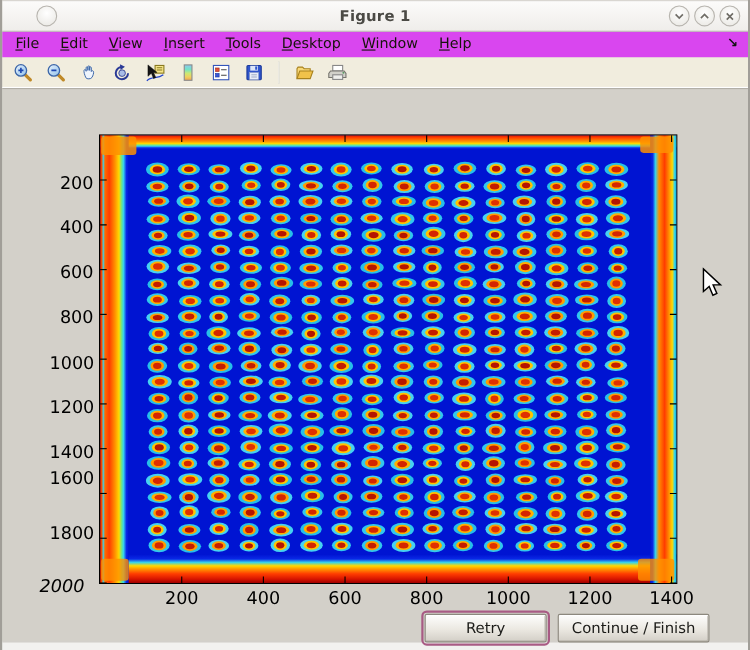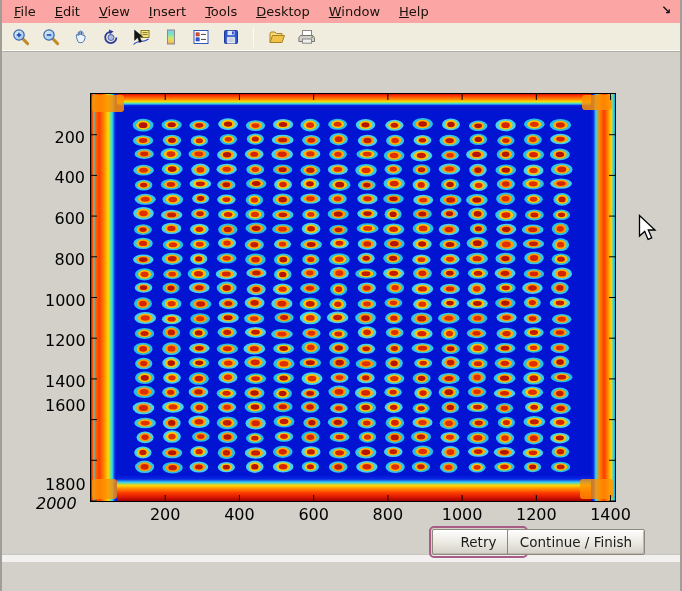--- a/index.html
+++ b/index.html
@@ -24,21 +24,21 @@
   .wbtn {
     width:19px; height:19px; border-radius:50%;
     background:radial-gradient(circle at 50% 35%, #ffffff, #e8e6e1);
     border:1px solid #b7b4ae; display:flex; align-items:center; justify-content:center;
     flex:0 0 auto;
   }
   .winmenu { margin-left:31px; }
   .controls { position:absolute; right:7px; display:flex; gap:4px; }
   
   .menubar {
-    position:relative; height:23px; background:#fca5a5;
+    position:relative; height:23px; background:#d946ef;
     display:flex; align-items:center; padding-left:12px; gap:19px;
     font-size:13px; color:#17130b;
   }
   .menu-item { cursor:default; }
   .menu-item u { text-decoration:underline; }
   .dock-arrow {
     position:absolute; right:9px; top:3px; font-size:12px; color:#111; font-weight:bold;
   }
   
   .toolbar {
@@ -62,21 +62,21 @@
   .tick-x { width:44px; text-align:center; }
   .tick-y { width:40px; text-align:right; }
   
   .btn {
     position:absolute; height:26px;
     font-family:"DejaVu Sans",sans-serif; font-size:13.5px; color:#1b1b18;
     background:linear-gradient(#fefefd,#ebe8e1 55%,#d3cfc7);
     border:1px solid #8c887e; border-radius:2px;
     box-shadow:inset 0 1px 0 #ffffff, inset -1px -1px 0 #bcb8af;
   }
-  .btn-retry { left:384px; top:477px; width:93px; outline:2px solid #a85b84; outline-offset:1px;margin-left:46px; }
+  .btn-retry { left:384px; top:477px; width:111px; outline:2px solid #a85b84; outline-offset:1px; }
   .btn-continue { left:505px; top:477px; width:138px; }
   
   .bottom-strip { height:8px; background:#f2f1ef; border-top:1px solid #c8c5bf; }
   
   #mouse-cursor { position:absolute; left:636px; top:162px; z-index:50; }
 </style>
 </head>
 <body>
 
 <svg width="0" height="0" style="position:absolute">
@@ -90,20 +90,41 @@
         <stop offset="0.3" stop-color="#74e4c4"></stop>
       <stop offset="0.55" stop-color="#cce874"></stop>
         <stop offset="0.78" stop-color="#f0d060"></stop>
       <stop offset="1" stop-color="#efa452"></stop>
     </linearGradient>
   </defs>
 </svg>
 
 <div class="window">
 
+  <div class="titlebar">
+    <div class="wbtn winmenu"></div>
+    <div class="title">Figure 1</div>
+    <div class="controls">
+      <div class="wbtn">
+        <svg width="18" height="18" viewBox="0 0 18 18">
+            <polyline points="5.5,7 9,10.5 12.5,7" fill="none" stroke="#6f6c66" stroke-width="1.6"></polyline>
+          </svg>
+      </div>
+      <div class="wbtn">
+        <svg width="18" height="18" viewBox="0 0 18 18">
+            <polyline points="5.5,10.5 9,7 12.5,10.5" fill="none" stroke="#6f6c66" stroke-width="1.6"></polyline>
+          </svg>
+      </div>
+      <div class="wbtn">
+        <svg width="18" height="18" viewBox="0 0 18 18">
+            <path d="M6,6 L12,12 M12,6 L6,12" stroke="#6f6c66" stroke-width="1.6"></path>
+          </svg>
+      </div>
+    </div>
+  </div>
 
   <div class="menubar">
     <span id="menubar-items" style="display:flex;gap:19px">
         <span class="menu-item"><u>F</u>ile</span>
         <span class="menu-item"><u>E</u>dit</span>
         <span class="menu-item"><u>V</u>iew</span>
         <span class="menu-item"><u>I</u>nsert</span>
         <span class="menu-item"><u>T</u>ools</span>
         <span class="menu-item"><u>D</u>esktop</span>
         <span class="menu-item"><u>W</u>indow</span>
@@ -1450,21 +1471,21 @@
         <span class="tick-label tick-x" style="left: 512.326px; top: 453px;">1200</span>
         <span class="tick-label tick-x" style="left: 586.547px; top: 453px;">1400</span>
         <span class="tick-label tick-y" style="left: 43px; top: 75.7px;">200</span>
         <span class="tick-label tick-y" style="left: 43px; top: 116.4px;">400</span>
         <span class="tick-label tick-y" style="left: 43px; top: 157.1px;">600</span>
         <span class="tick-label tick-y" style="left: 43px; top: 197.8px;">800</span>
         <span class="tick-label tick-y" style="left: 43px; top: 238.5px;">1000</span>
         <span class="tick-label tick-y" style="left: 43px; top: 279.2px;">1200</span>
         <span class="tick-label tick-y" style="left: 43px; top: 319.9px;">1400</span>
         <span class="tick-label tick-y" style="left: 43px; top: 344px;">1600</span>
-        <span class="tick-label tick-y" style="left: 43px; top: 423px;">1800</span>
+        <span class="tick-label tick-y" style="left: 43px; top: 394px;">1800</span>
         <span class="tick-label tick-y" style="left: 34px; top: 442px; font-style: italic;">2000</span>
       </div>
 
     <button class="btn btn-retry">Retry</button>
     <button class="btn btn-continue">Continue / Finish</button>
 
     <svg id="mouse-cursor" width="20" height="28" viewBox="0 0 20 28">
       <polygon points="1.5,1.5 1.5,22 6.7,17.4 10.1,25.4 13.7,23.8 10.3,16 17,16" fill="#ffffff" stroke="#000" stroke-width="1.3"></polygon>
     </svg>
   </div>

